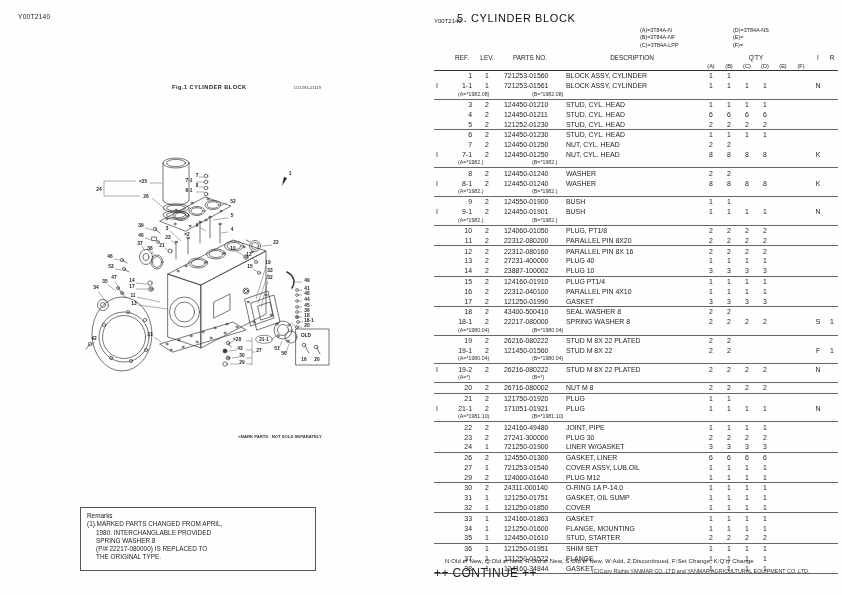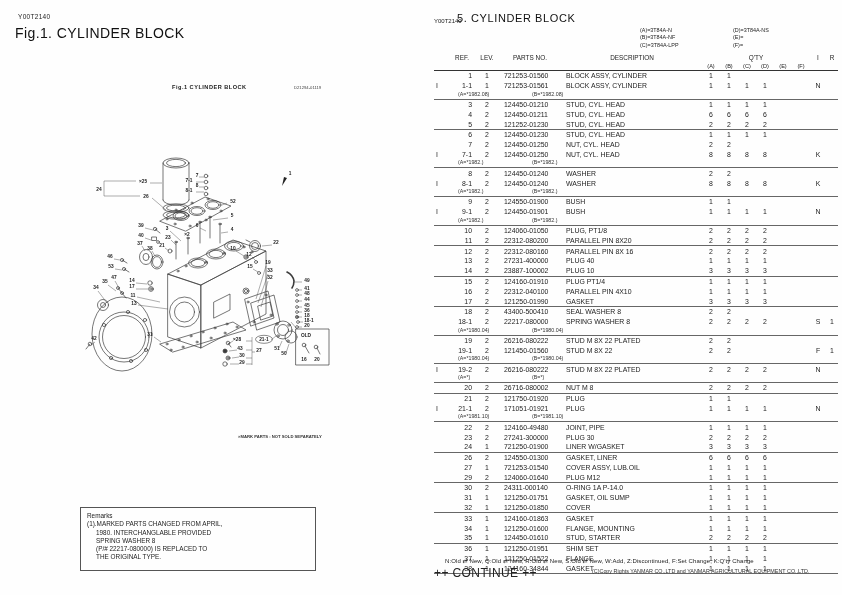--- a/index.html
+++ b/index.html
@@ -45,21 +45,20 @@
   .legend{position:absolute;left:445px;top:557px;font-size:6px;color:#222;white-space:nowrap;letter-spacing:.1px}
   .continue{position:absolute;left:434px;top:566px;font-size:12px;letter-spacing:.4px;color:#222}
   .copyright{position:absolute;left:592px;top:568px;font-size:5.4px;color:#333;white-space:nowrap}
 </style>
 </head>
 <body>
 
 <div class="page">
 
   <div class="doc-code-left">Y00T2140</div>
-  <div class="fig-title">Fig.1.  CYLINDER BLOCK</div>
   <div class="fig-caption">Fig.1  CYLINDER BLOCK</div>
   <div class="drawing-no">D21294-01119</div>
 
   <svg class="diagram" width="292" height="360" viewBox="75 95 292 360">
     <g class="dg">
 
       <ellipse cx="176" cy="163" rx="13" ry="5"></ellipse>
       <ellipse cx="176" cy="163" rx="9.5" ry="3.6"></ellipse>
       <line x1="163" y1="163" x2="163" y2="200"></line>
         <line x1="189" y1="163" x2="189" y2="200"></line>

